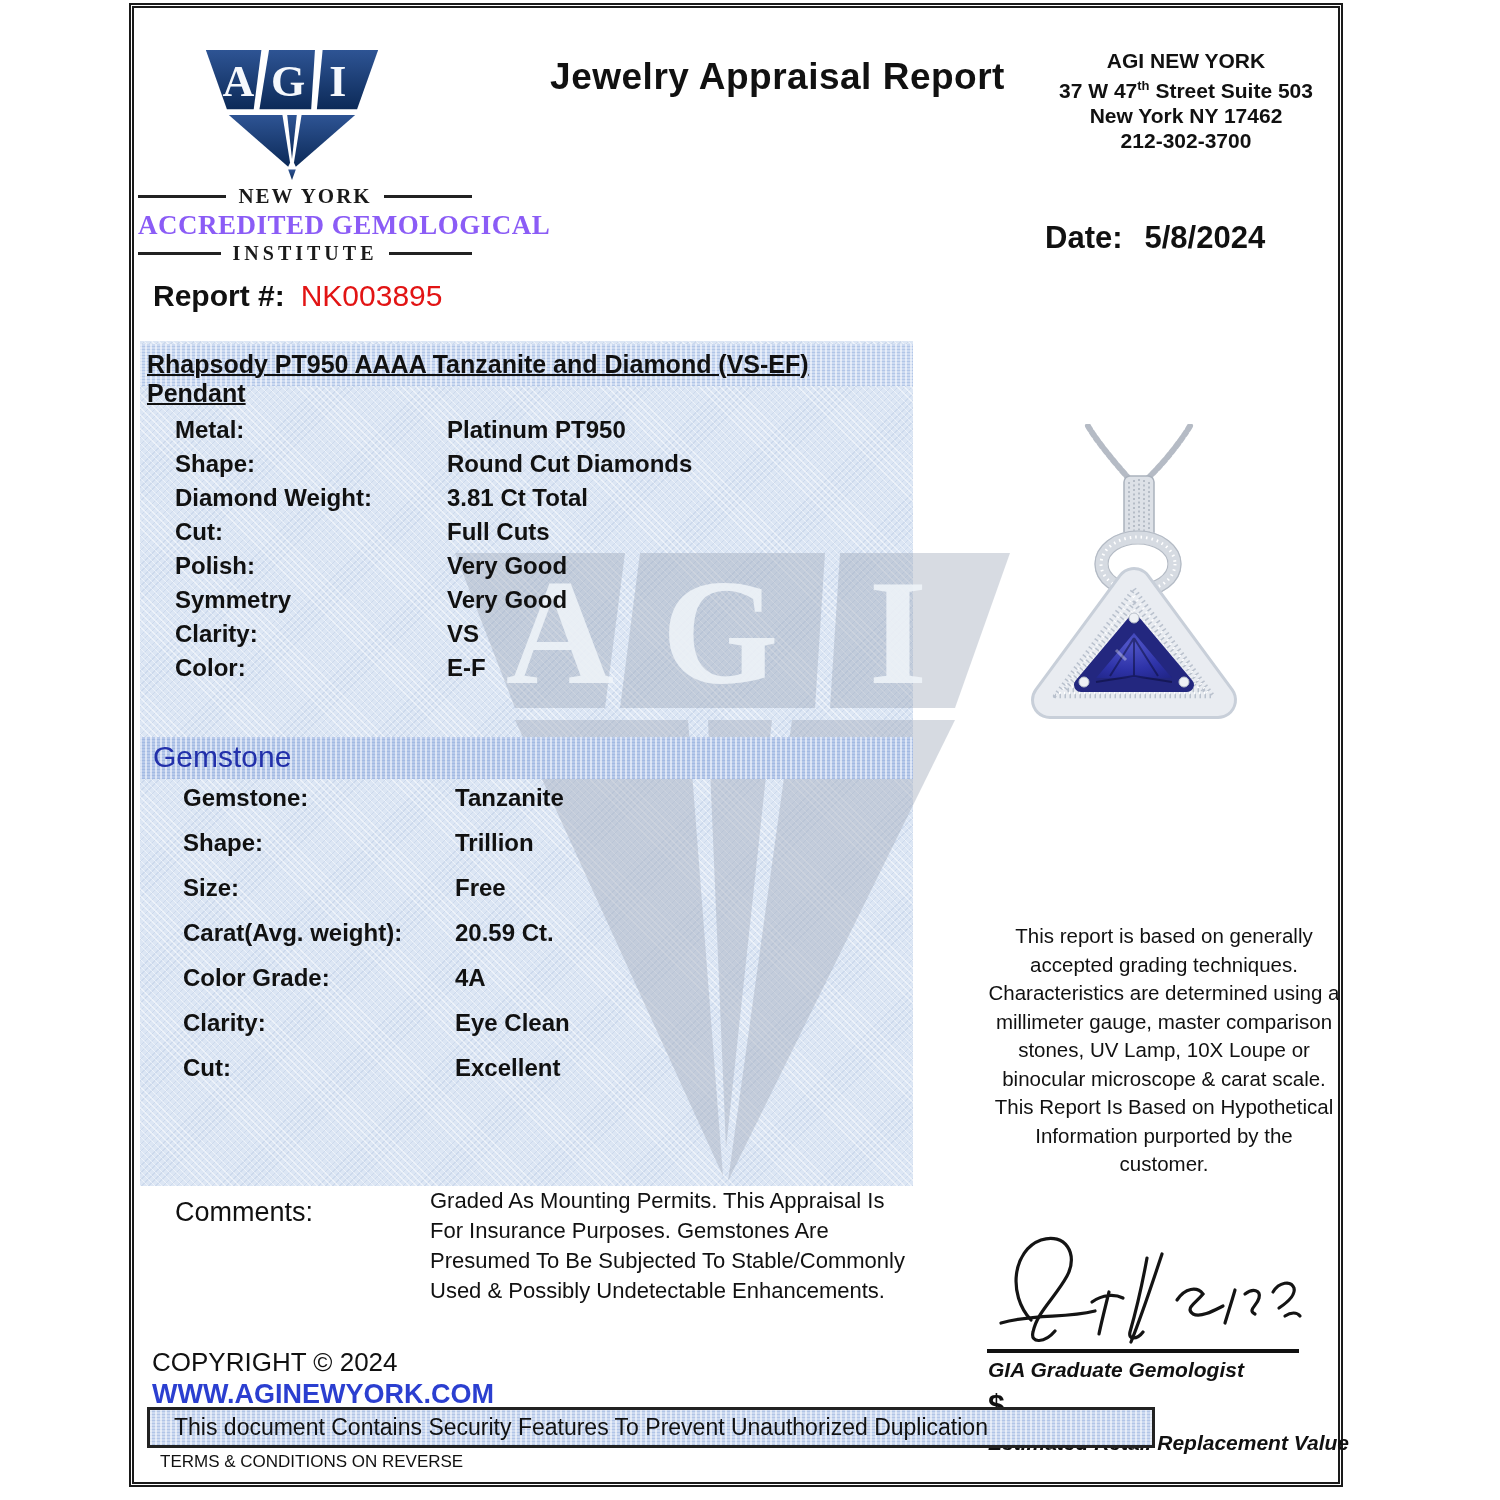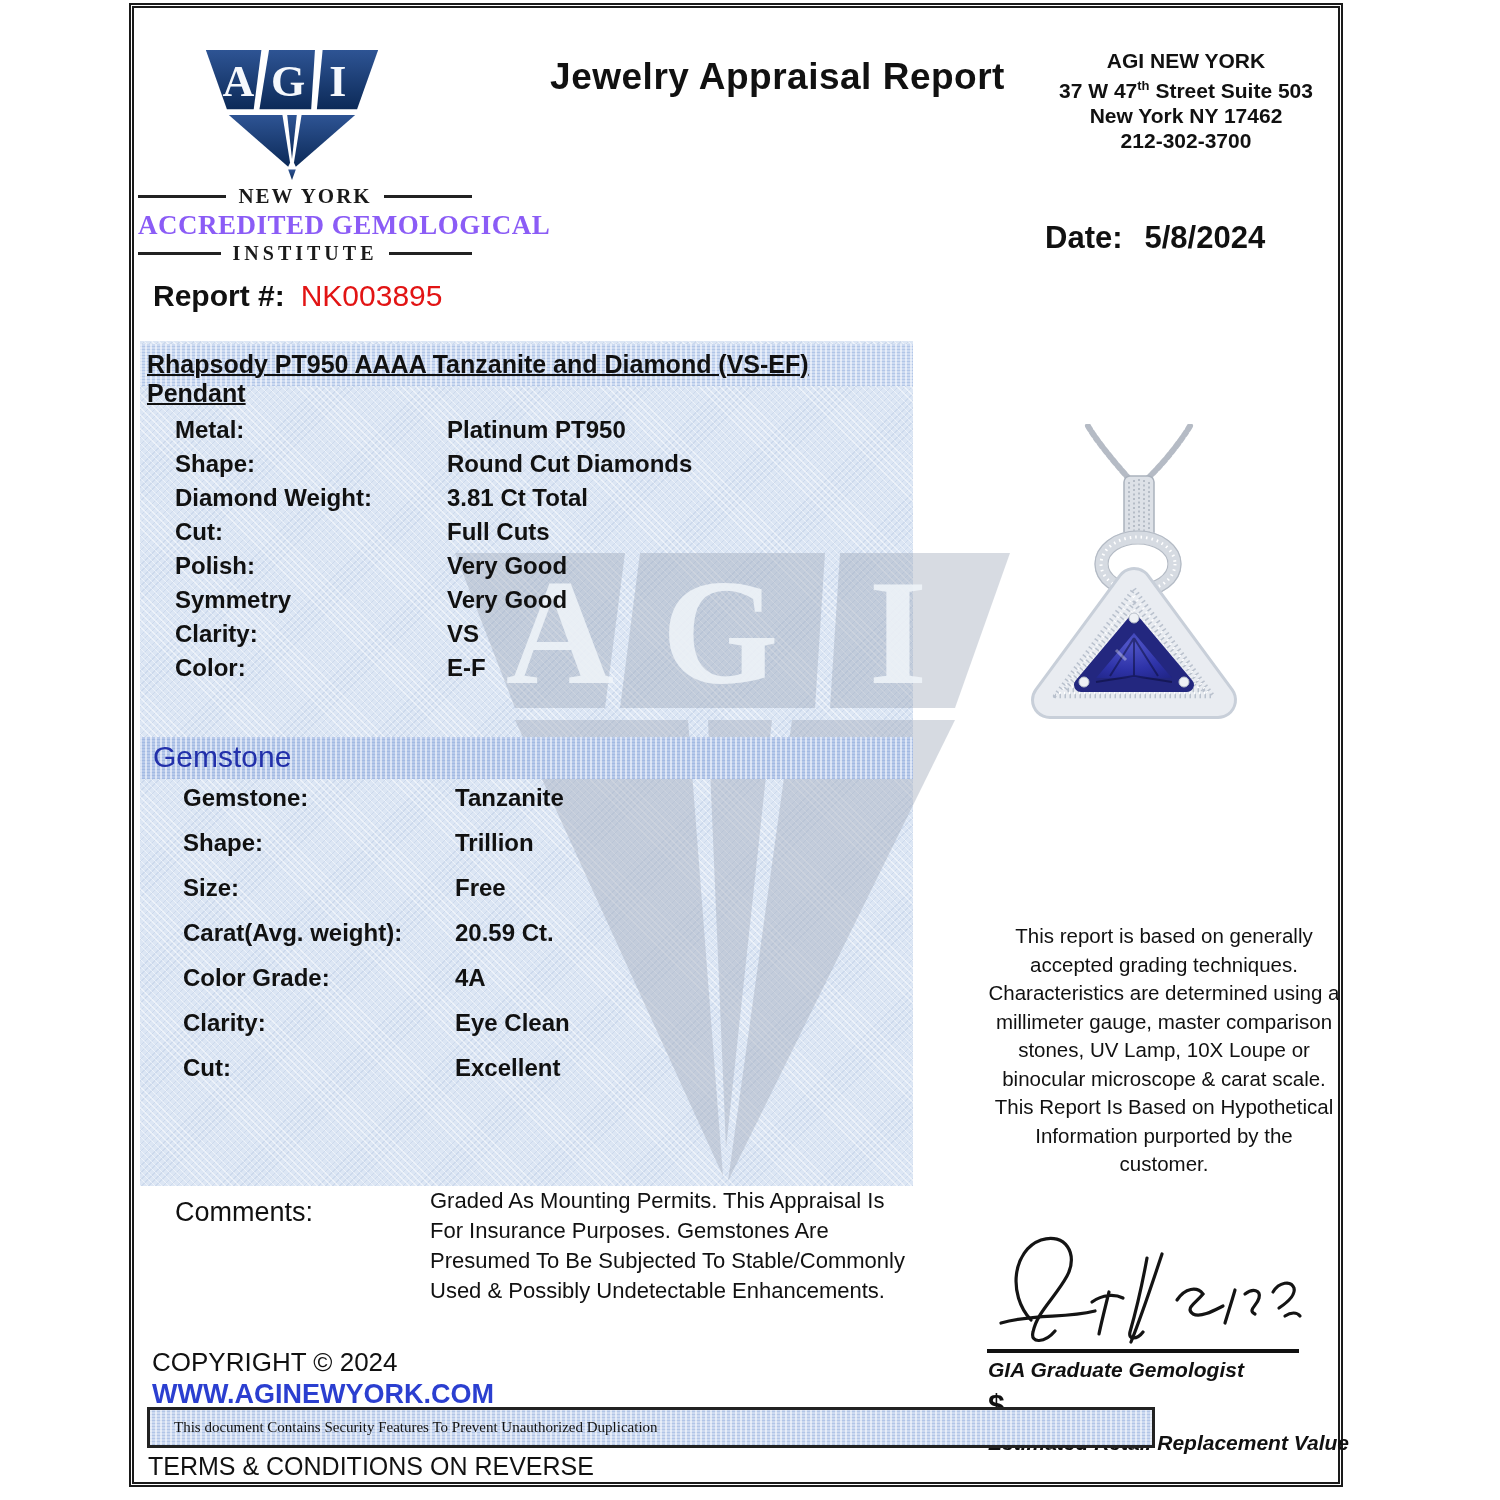--- a/index.html
+++ b/index.html
@@ -73,26 +73,26 @@
   .sig-line { left:987px; top:1349px; width:312px; border-top:4px solid #111; z-index:2; }
   .sig-title { left:988px; top:1358px; font-size:21px; font-weight:700; font-style:italic; z-index:2; }
   .dollar { left:988px; top:1388px; font-size:30px; font-weight:700; z-index:2; }
   .dollar-line { left:988px; top:1426px; width:120px; border-top:3px solid #111; z-index:2; }
   .erv { left:988px; top:1431px; font-size:21px; font-weight:700; font-style:italic; z-index:2; }
 
   
   .copyright { left:152px; top:1347px; font-size:26px; z-index:2; }
   .website { left:152px; top:1379px; font-size:27px; font-weight:700; color:#2b3fd0; z-index:2; }
   .security-box { left:147px; top:1407px; width:1008px; height:41px; border:3px solid #222;
-    line-height:35px; font-size:15px; padding-left:24px; z-index:2;
+    line-height:35px; font-size:23px; padding-left:24px; z-index:2;
     background-color:#ccd9f0;
     background-image:
       repeating-linear-gradient(90deg, rgba(255,255,255,.55) 0 2px, transparent 2px 5px),
-      repeating-linear-gradient(0deg, rgba(110,145,205,.28) 0 1px, transparent 1px 3px); font-family: Liberation Serif, serif; }
-  .terms { left:148px; top:1452px; font-size:25px; z-index:2; }
+      repeating-linear-gradient(0deg, rgba(110,145,205,.28) 0 1px, transparent 1px 3px); }
+  .terms { left:160px; top:1452px; font-size:17px; z-index:2; }
 </style>
 </head>
 <body>
 
 <div class="page">
   <div class="doc-frame"></div>
 
   <svg class="abs watermark" viewBox="0 0 625 645">
     <g fill="#9aa5b6" fill-opacity="0.40">
       <polygon points="35,5 205,5 185,160 95,160"></polygon>

